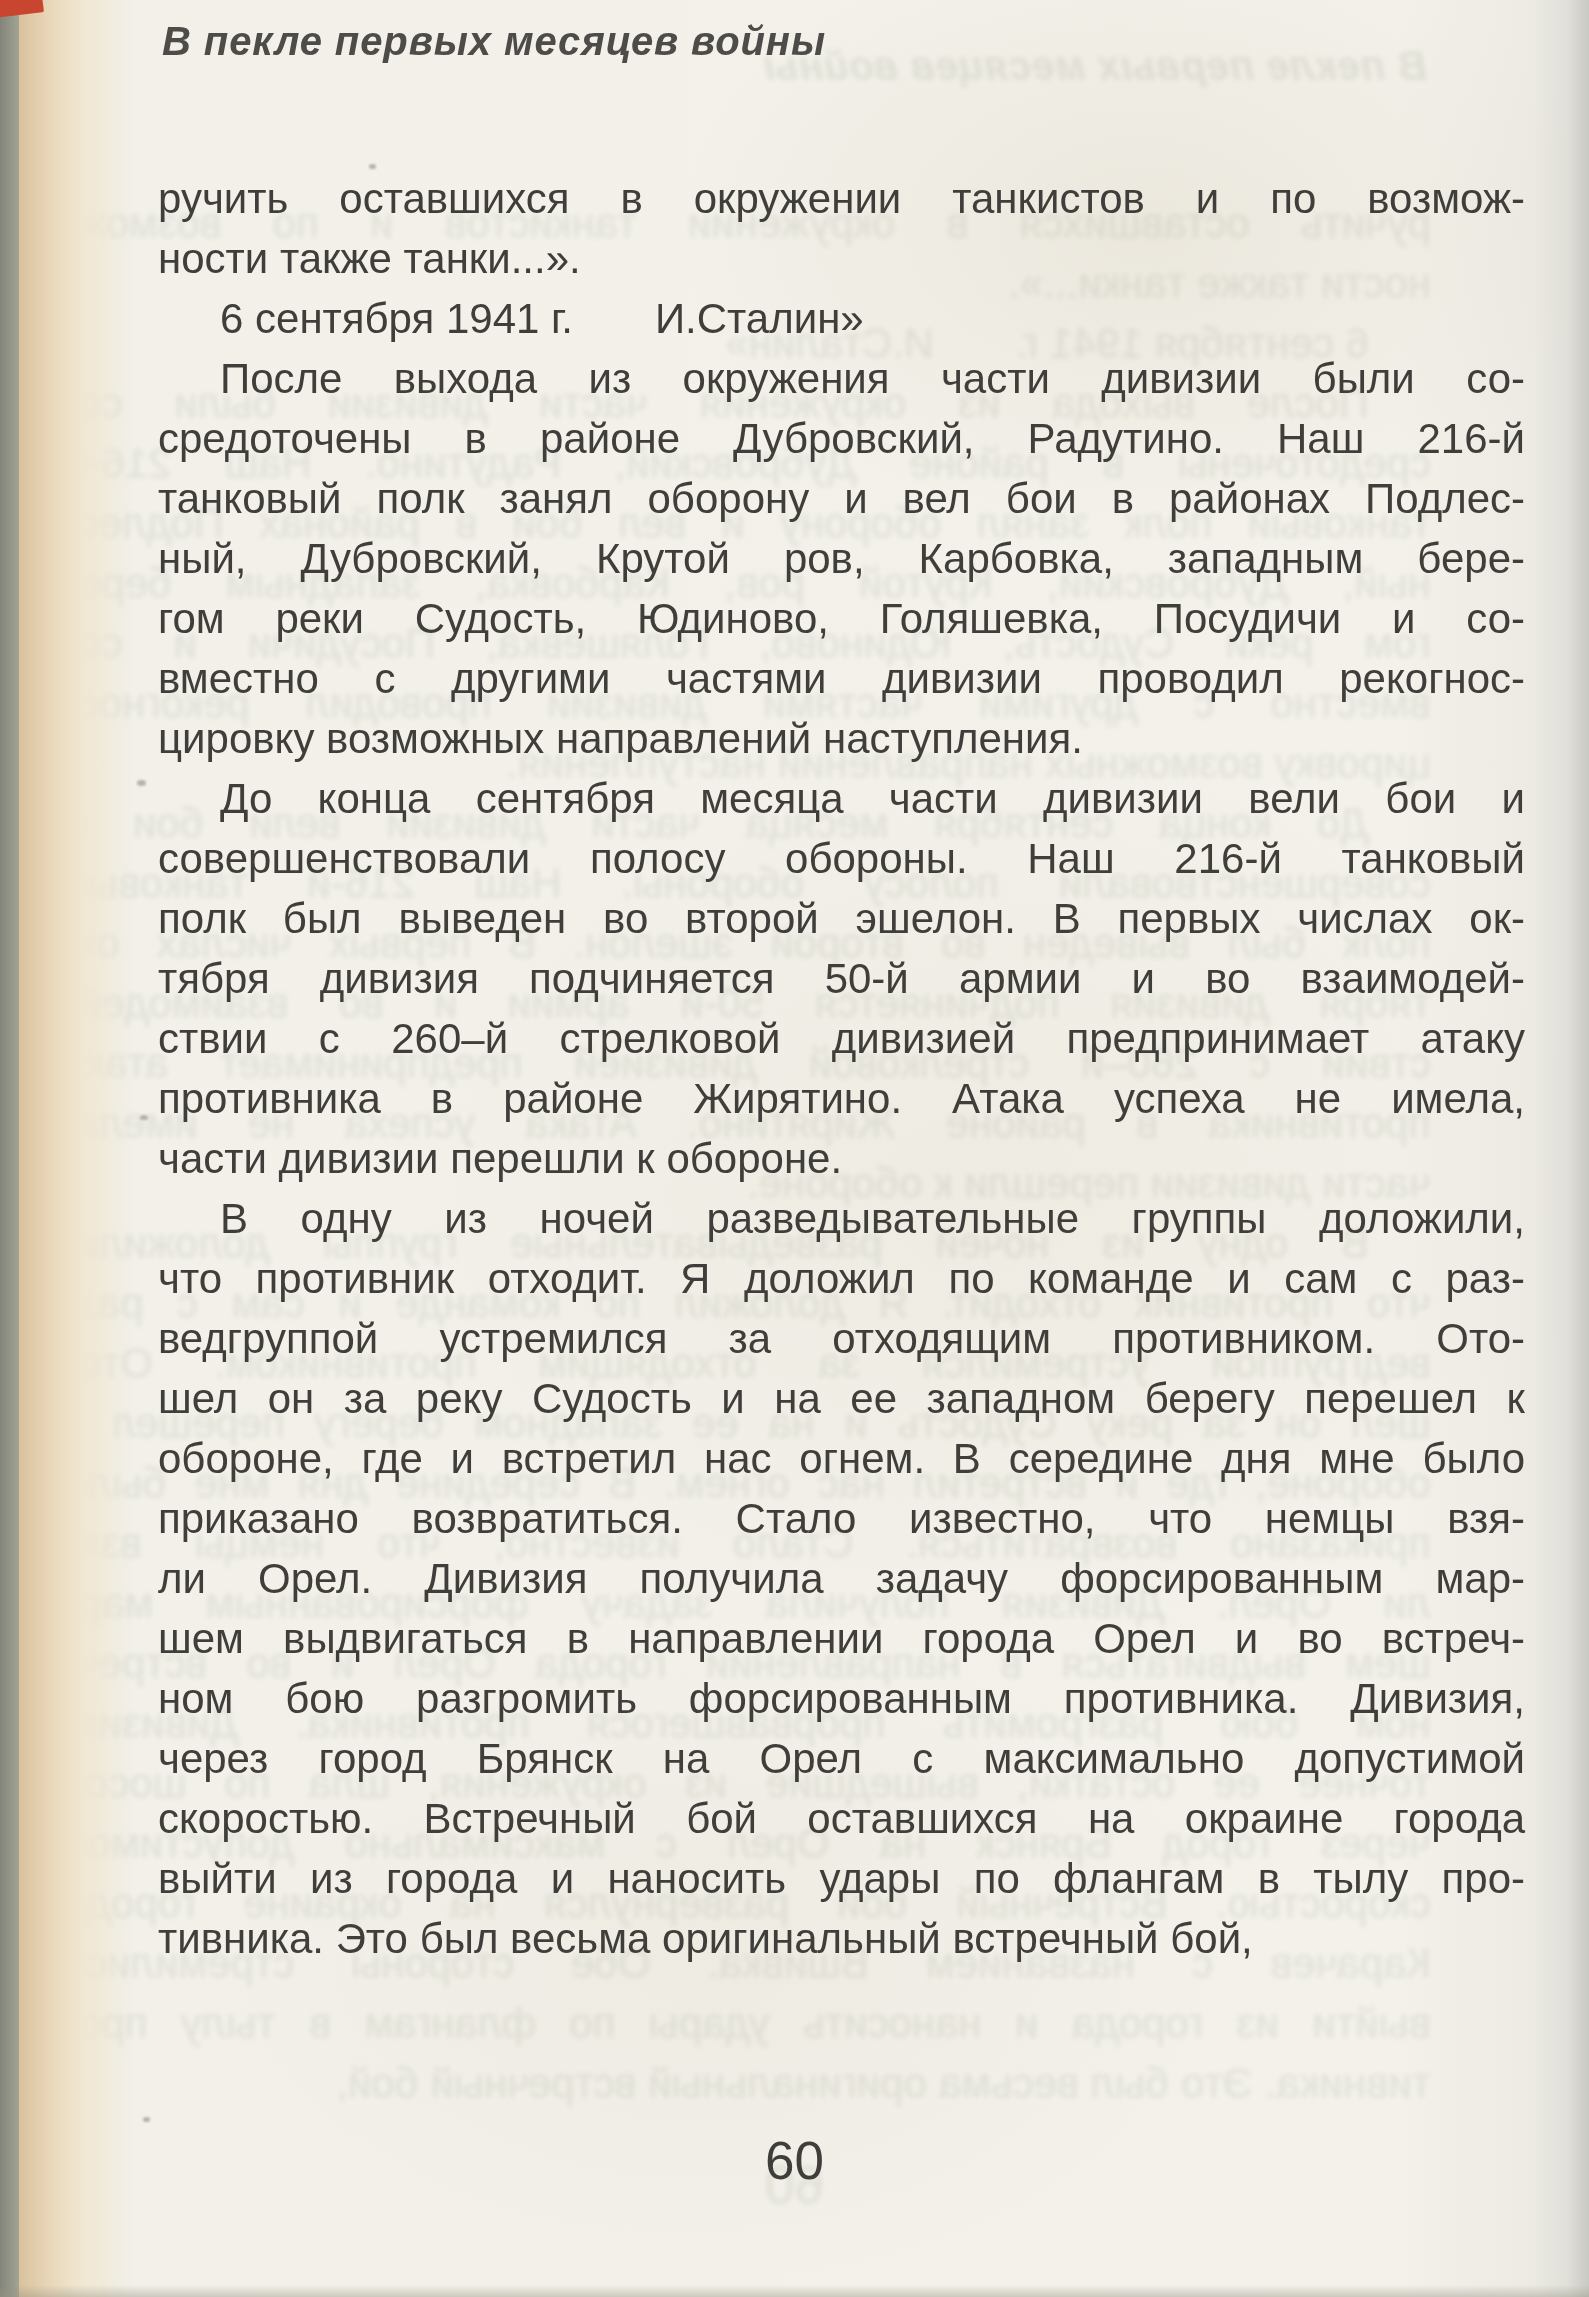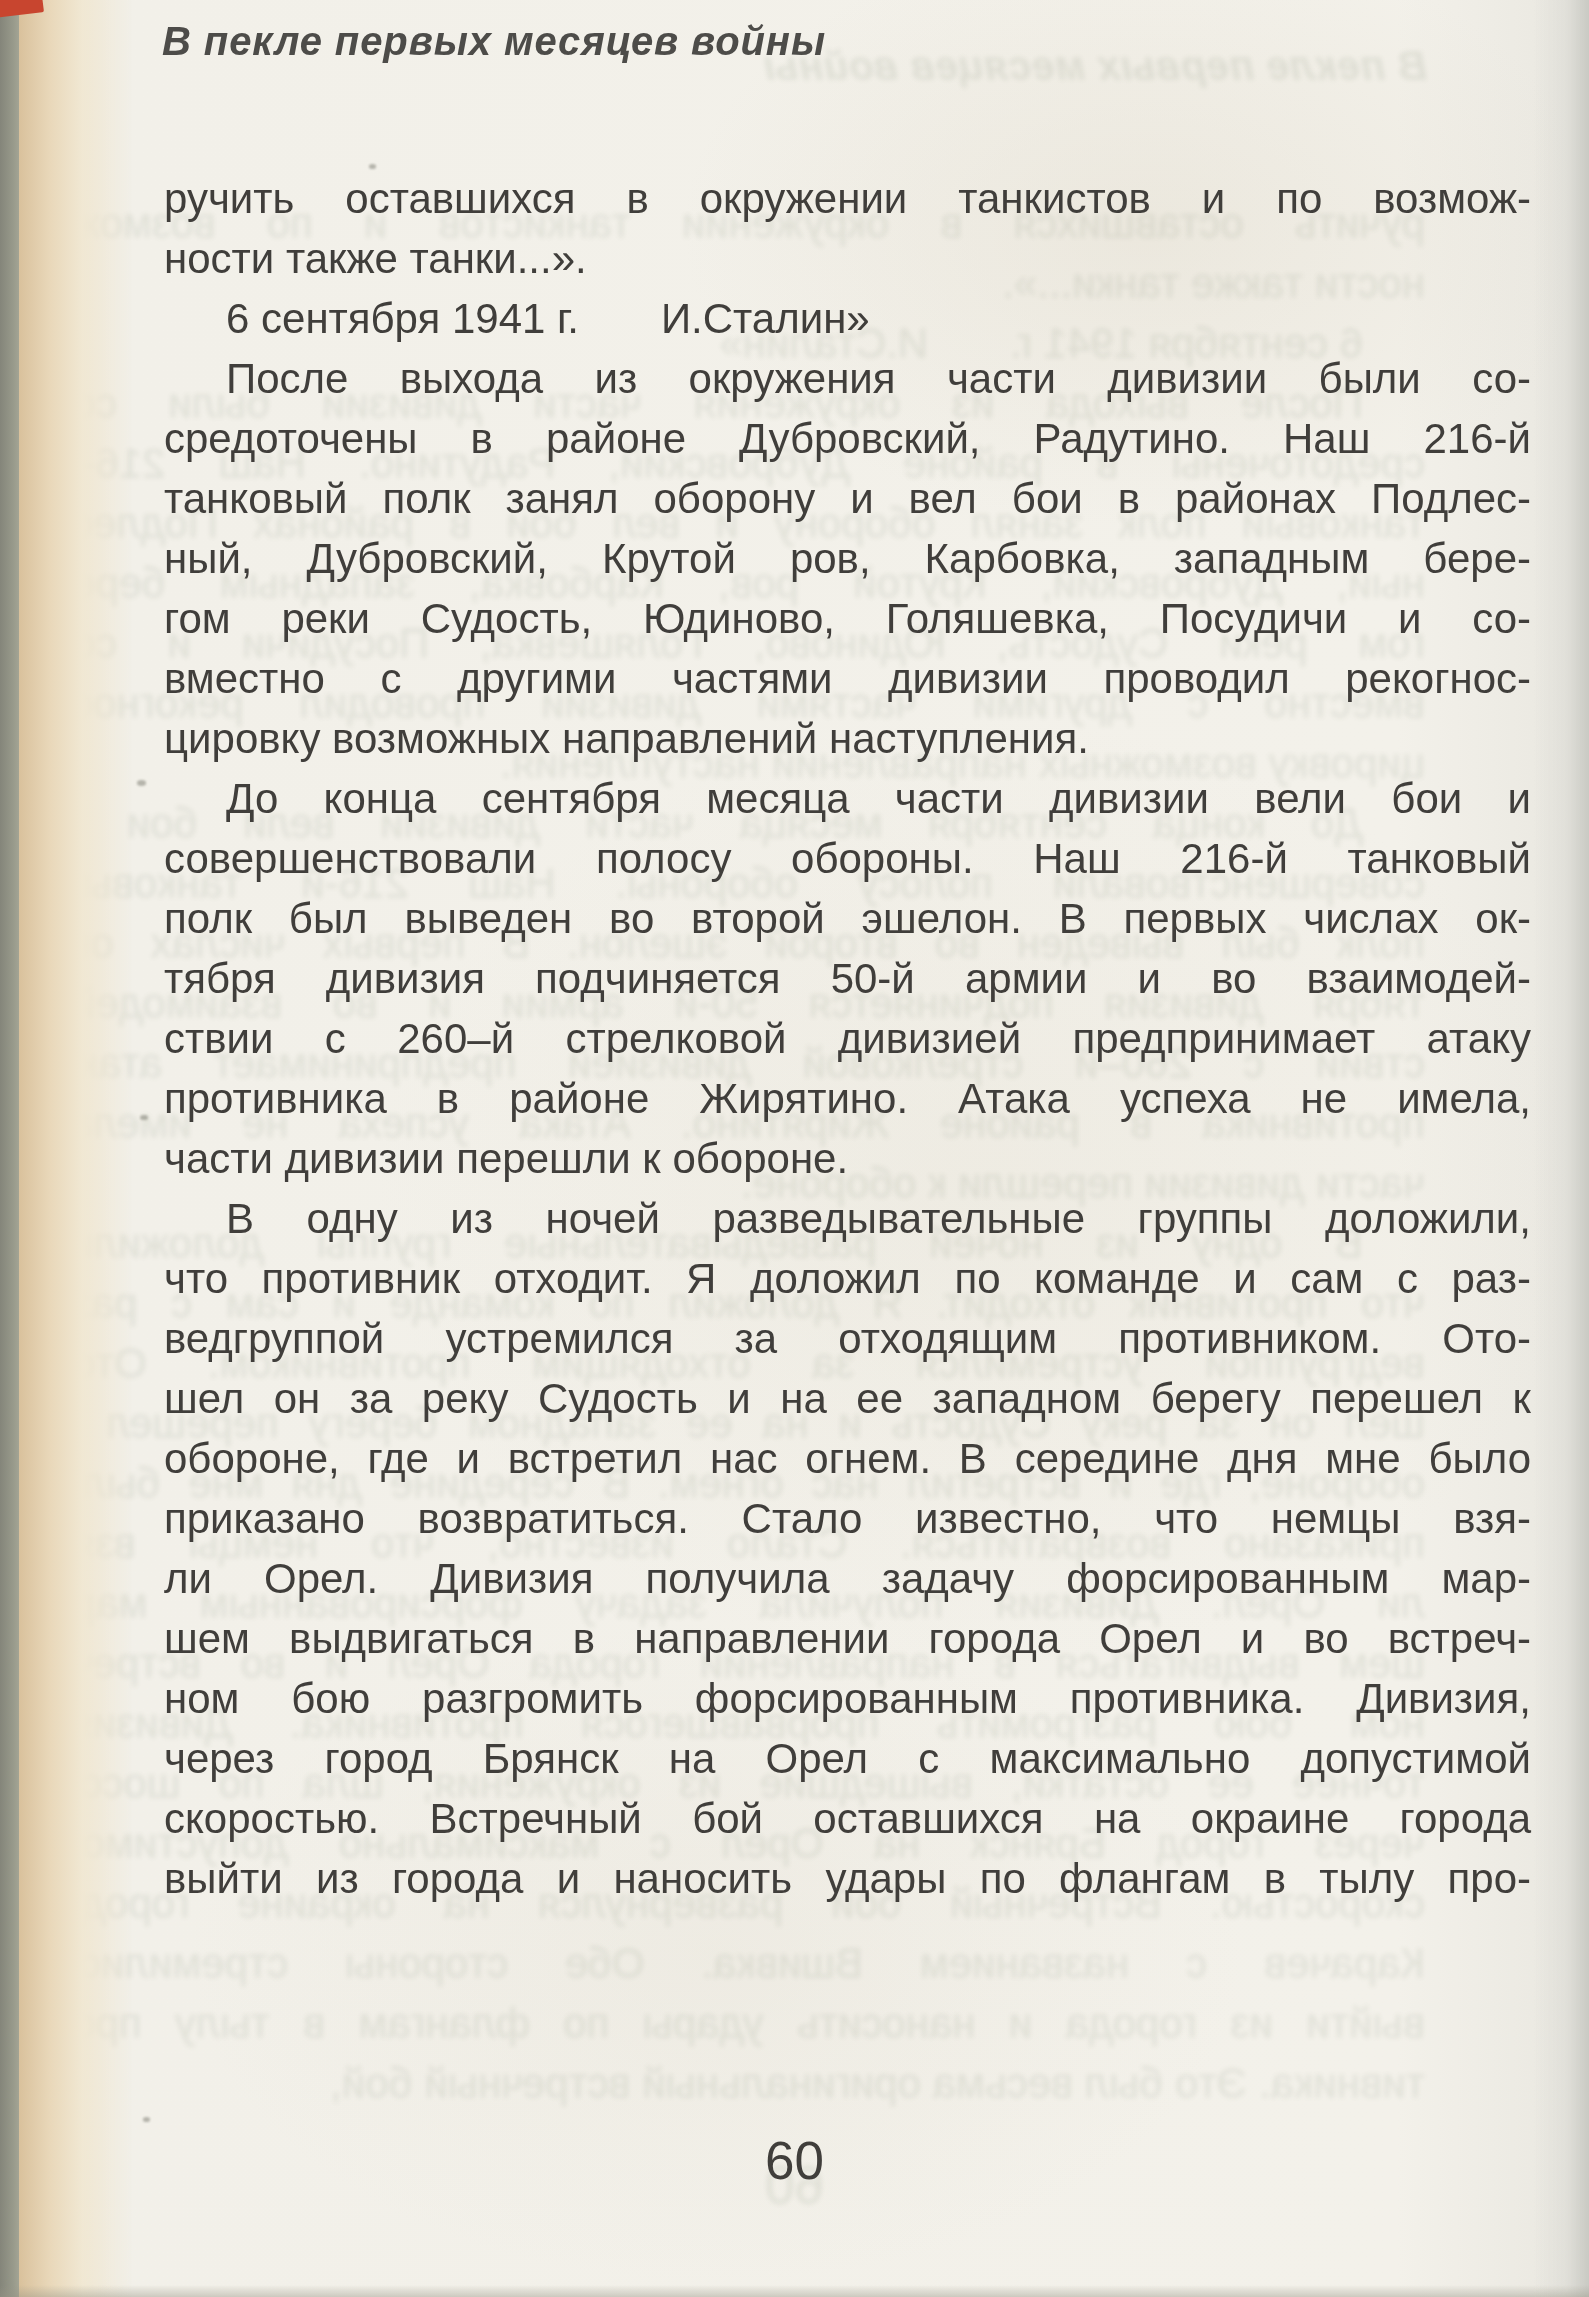--- a/index.html
+++ b/index.html
@@ -51,21 +51,21 @@
 
   
   #text-layer { position: absolute; inset: 0; z-index: 2; }
   .page-header {
     position: absolute; left: 162px; top: 19px;
     font-style: italic; font-weight: bold;
     font-size: 40px; letter-spacing: 0.9px;
     color: #4d4c49;
   }
   .text-column {
-    position: absolute; left: 164px; top: 169px; width: 1367px;
+    position: absolute; left: 158px; top: 169px; width: 1367px;
   }
   .line {
     height: 60px; line-height: 60px;
     font-size: 42px; color: #403e3b;
     text-align: justify; text-align-last: justify;
     white-space: nowrap;
   }
   .line.last { text-align-last: left; white-space: normal; }
   .line.indent { padding-left: 62px; }
   .line.sig { padding-left: 62px; text-align-last: left; }
@@ -167,19 +167,20 @@
         <div class="line">ведгруппой устремился за отходящим противником. Ото-</div>
         <div class="line">шел он за реку Судость и на ее западном берегу перешел к</div>
         <div class="line">обороне, где и встретил нас огнем. В середине дня мне было</div>
         <div class="line">приказано возвратиться. Стало известно, что немцы взя-</div>
         <div class="line">ли Орел. Дивизия получила задачу форсированным мар-</div>
         <div class="line">шем выдвигаться в направлении города Орел и во встреч-</div>
         <div class="line">ном бою разгромить форсированным противника. Дивизия,</div>
         <div class="line">через город Брянск на Орел с максимально допустимой</div>
         <div class="line">скоростью. Встречный бой оставшихся на окраине города</div>
         <div class="line">выйти из города и наносить удары по флангам в тылу про-</div>
+        <div class="line last">тивника. Это был весьма оригинальный встречный бой,</div>
       </div>
 
     <div class="page-number">60</div>
   </div>
 
 </div>
 
 
 </body></html>

